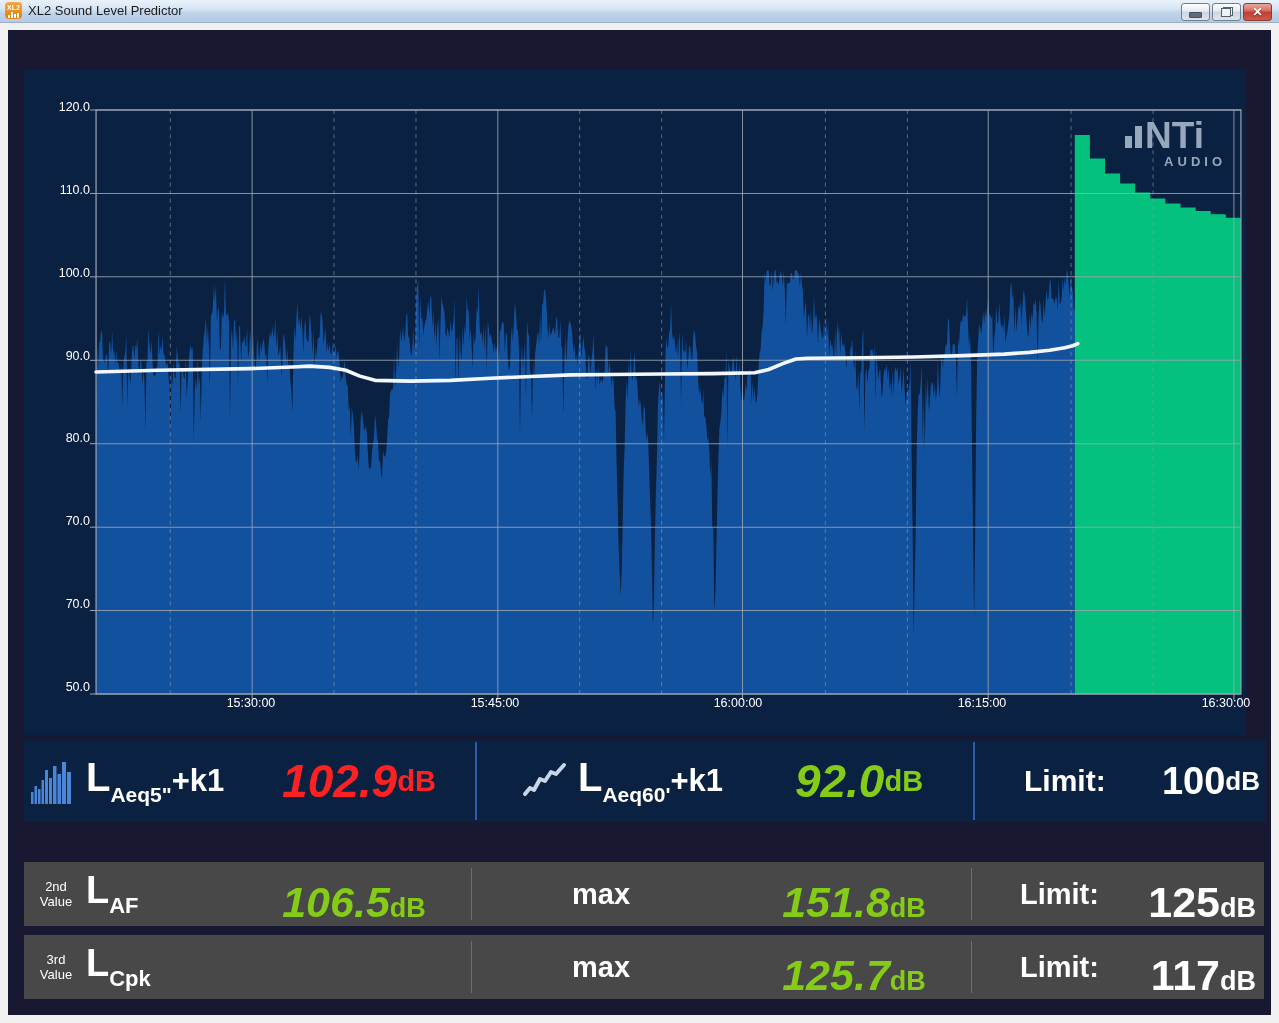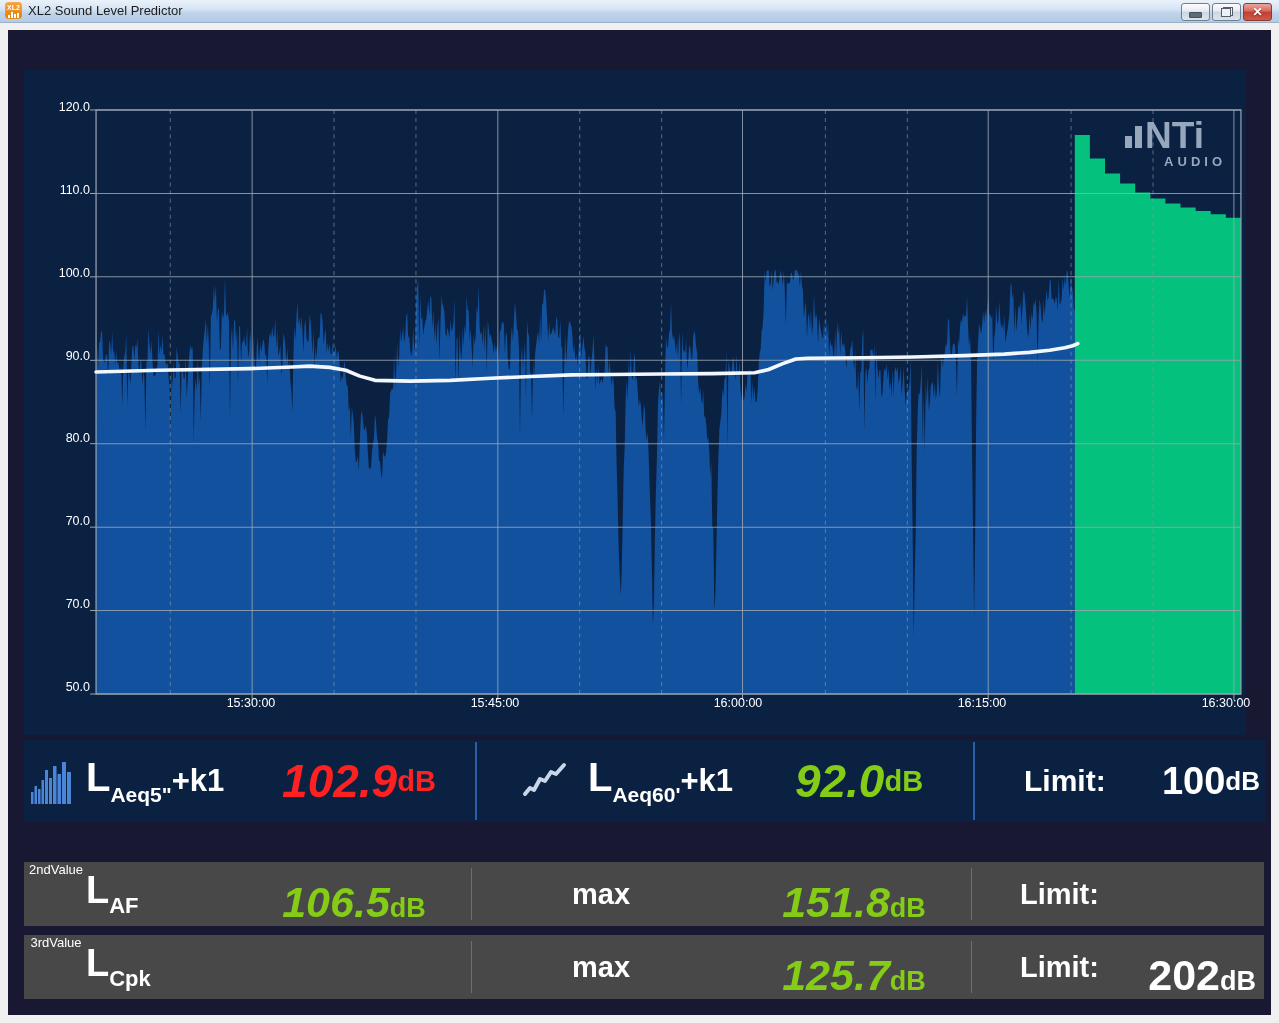--- a/index.html
+++ b/index.html
@@ -46,21 +46,21 @@
   .bigval .v-num{font-size:46px;font-style:italic;}
   .bigval .v-unit{font-size:29px;}
   .red{color:#ff2121;}
   .pgreen{color:#84cc16;}
   .limit-label{font-size:30px;font-weight:bold;color:#fff;}
   .limit-val{font-weight:bold;color:#fff;white-space:nowrap;}
   .limit-val .v-num{font-size:38px;}
   .limit-val .v-unit{font-size:26px;}
   .vdivider-legend{position:absolute;top:2px;width:2px;height:78px;background:#2c5ea8;}
   .vdivider-row{position:absolute;top:6px;width:1px;height:52px;background:#6e6e6e;}
-  .tag{position:absolute;left:10px;top:0;height:64px;display:flex;flex-direction:row;
+  .tag{position:absolute;left:10px;top:0;height:64px;display:flex;flex-direction:column;
        justify-content:center;color:#fff;font-size:13px;line-height:15px;text-align:center;width:44px;}
   .row-metric{position:absolute;left:62px;top:0;height:64px;display:flex;align-items:center;}
   .row-metric .m-main{font-size:38px;} .row-metric .m-sub{font-size:22px;vertical-align:-10px;margin-top:36px;}
   .row-val{position:absolute;top:0;height:64px;display:flex;align-items:center;margin-top:8px;}
   .row-val .v-num{font-size:43px;} .row-val .v-unit{font-size:27px;}
   .max-label{position:absolute;top:0;height:64px;display:flex;align-items:center;
        font-size:29px;font-weight:bold;color:#fff;}
   .abs{position:absolute;}
   .flexc{display:flex;align-items:center;}
 </style>
@@ -189,21 +189,21 @@
         <span class="v-num">102.9</span>
           <span class="v-unit">dB</span>
       </div>
 
       <div class="vdivider-legend" style="left:451px"></div>
 
       <div class="abs flexc" style="left:498px;top:0;height:82px;">
         <svg width="46" height="40" viewBox="0 0 46 40">
           <polyline points="3,33 8,27 12,29 18,18 23,20 29,11 34,13 42,4" fill="none" stroke="#c9d6ea" stroke-width="4" stroke-linecap="round" stroke-linejoin="round"></polyline>
         </svg>
-        <div class="metric" style="margin-left:20px">
+        <div class="metric" style="margin-left:10px">
           <span class="m-main">L</span><span class="m-sub">Aeq60'</span><span class="m-suf">+k1</span>
         </div>
       </div>
       <div class="abs bigval pgreen flexc" style="left:750px;top:0;height:82px;width:170px;justify-content:center;">
         <span class="v-num">92.0</span>
           <span class="v-unit">dB</span>
       </div>
 
       <div class="vdivider-legend" style="left:949px"></div>
 
@@ -225,36 +225,39 @@
       <div class="row-val bigval pgreen" style="left:240px;width:180px;justify-content:center;">
         <span><span class="v-num">106.5</span><span class="v-unit">dB</span></span>
       </div>
       <div class="vdivider-row" style="left:447px"></div>
       <div class="max-label" style="left:548px">max</div>
       <div class="row-val bigval pgreen" style="left:730px;width:200px;justify-content:center;">
         <span><span class="v-num">151.8</span><span class="v-unit">dB</span></span>
       </div>
       <div class="vdivider-row" style="left:947px"></div>
       <div class="max-label" style="left:996px">Limit:</div>
+      <div class="row-val limit-val" style="right:8px;">
+        <span><span class="v-num">125</span><span class="v-unit">dB</span></span>
+      </div>
     </div>
 
     <div class="gray-row" id="row3">
       <div class="tag">
         <span>3rd</span>
           <span>Value</span>
       </div>
       <div class="row-metric metric">
         <span><span class="m-main">L</span><span class="m-sub">Cpk</span></span>
       </div>
       <div class="vdivider-row" style="left:447px"></div>
       <div class="max-label" style="left:548px">max</div>
       <div class="row-val bigval pgreen" style="left:730px;width:200px;justify-content:center;">
         <span><span class="v-num">125.7</span><span class="v-unit">dB</span></span>
       </div>
       <div class="vdivider-row" style="left:947px"></div>
       <div class="max-label" style="left:996px">Limit:</div>
       <div class="row-val limit-val" style="right:8px;">
-        <span><span class="v-num">202</span><span class="v-unit">dB</span></span>
+        <span><span class="v-num">117</span><span class="v-unit">dB</span></span>
       </div>
     </div>
 
   </div>
 </div>
 
 </body></html>

